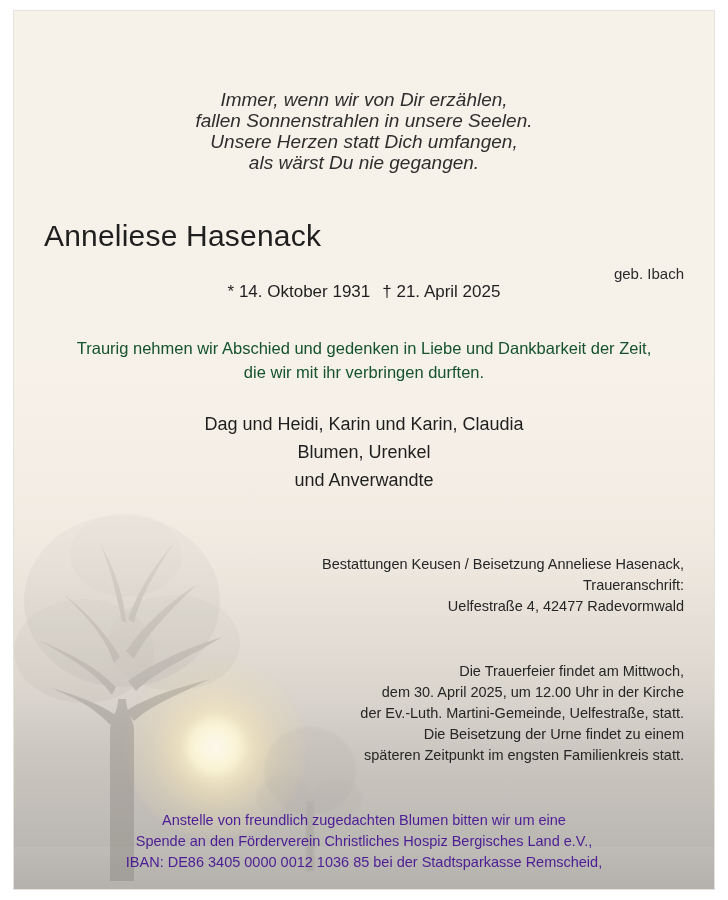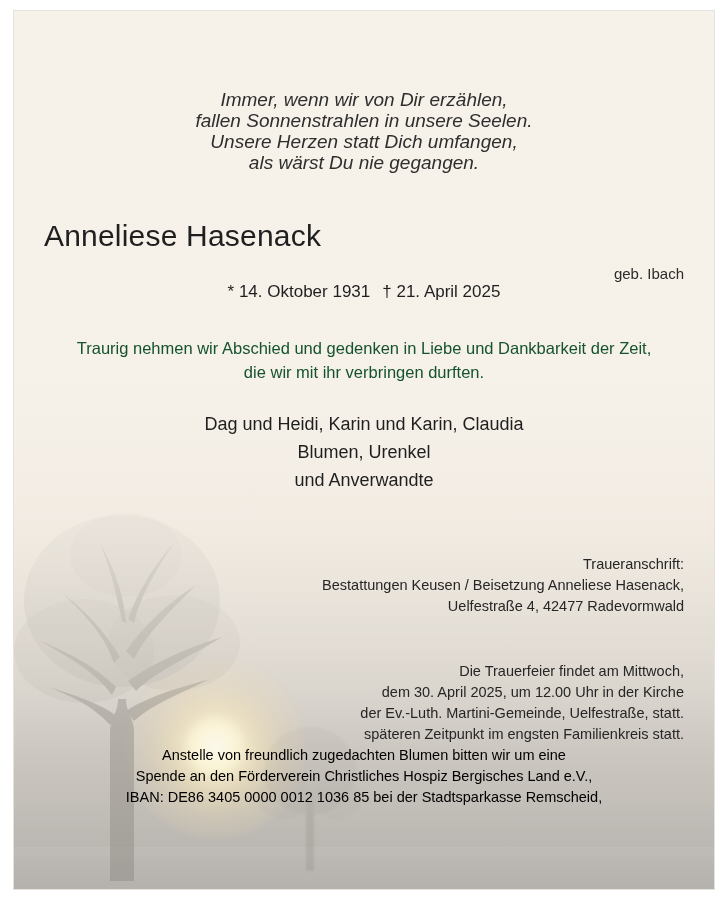--- a/index.html
+++ b/index.html
@@ -178,21 +178,22 @@
     line-height: 21px;
     color: #262626;
   }
   .addr { margin-top: 60px; }
   .service { margin-top: 44px; }
 
   .donation {
     text-align: center;
     font-size: 14.5px;
     line-height: 21px;
-    color: #000000;
+    margin-top: 44px;
+    color: #4c1d95;
   }
 </style>
 </head>
 <body>
 
 <div class="card">
 
   <div class="bg"></div>
   <div class="field"></div>
   <div class="horizon"></div>
@@ -249,29 +250,30 @@
       <div>die wir mit ihr verbringen durften.</div>
     </div>
 
     <div class="family">
       <div>Dag und Heidi, Karin und Karin, Claudia</div>
       <div>Blumen, Urenkel</div>
       <div>und Anverwandte</div>
     </div>
 
     <div class="block-right addr">
+      <div>Bestattungen Keusen / Beisetzung Anneliese Hasenack,</div>
       <div>Traueranschrift:</div>
-      <div>Bestattungen Keusen / Beisetzung Anneliese Hasenack,</div>
       <div>Uelfestraße 4, 42477 Radevormwald</div>
     </div>
 
     <div class="block-right service">
       <div>Die Trauerfeier findet am Mittwoch,</div>
       <div>dem 30. April 2025, um 12.00 Uhr in der Kirche</div>
       <div>der Ev.-Luth. Martini-Gemeinde, Uelfestraße, statt.</div>
+      <div>Die Beisetzung der Urne findet zu einem</div>
       <div>späteren Zeitpunkt im engsten Familienkreis statt.</div>
     </div>
 
     <div class="donation">
       <div>Anstelle von freundlich zugedachten Blumen bitten wir um eine</div>
       <div>Spende an den Förderverein Christliches Hospiz Bergisches Land e.V.,</div>
       <div>IBAN: DE86 3405 0000 0012 1036 85 bei der Stadtsparkasse Remscheid,</div>
 
     </div>
 

